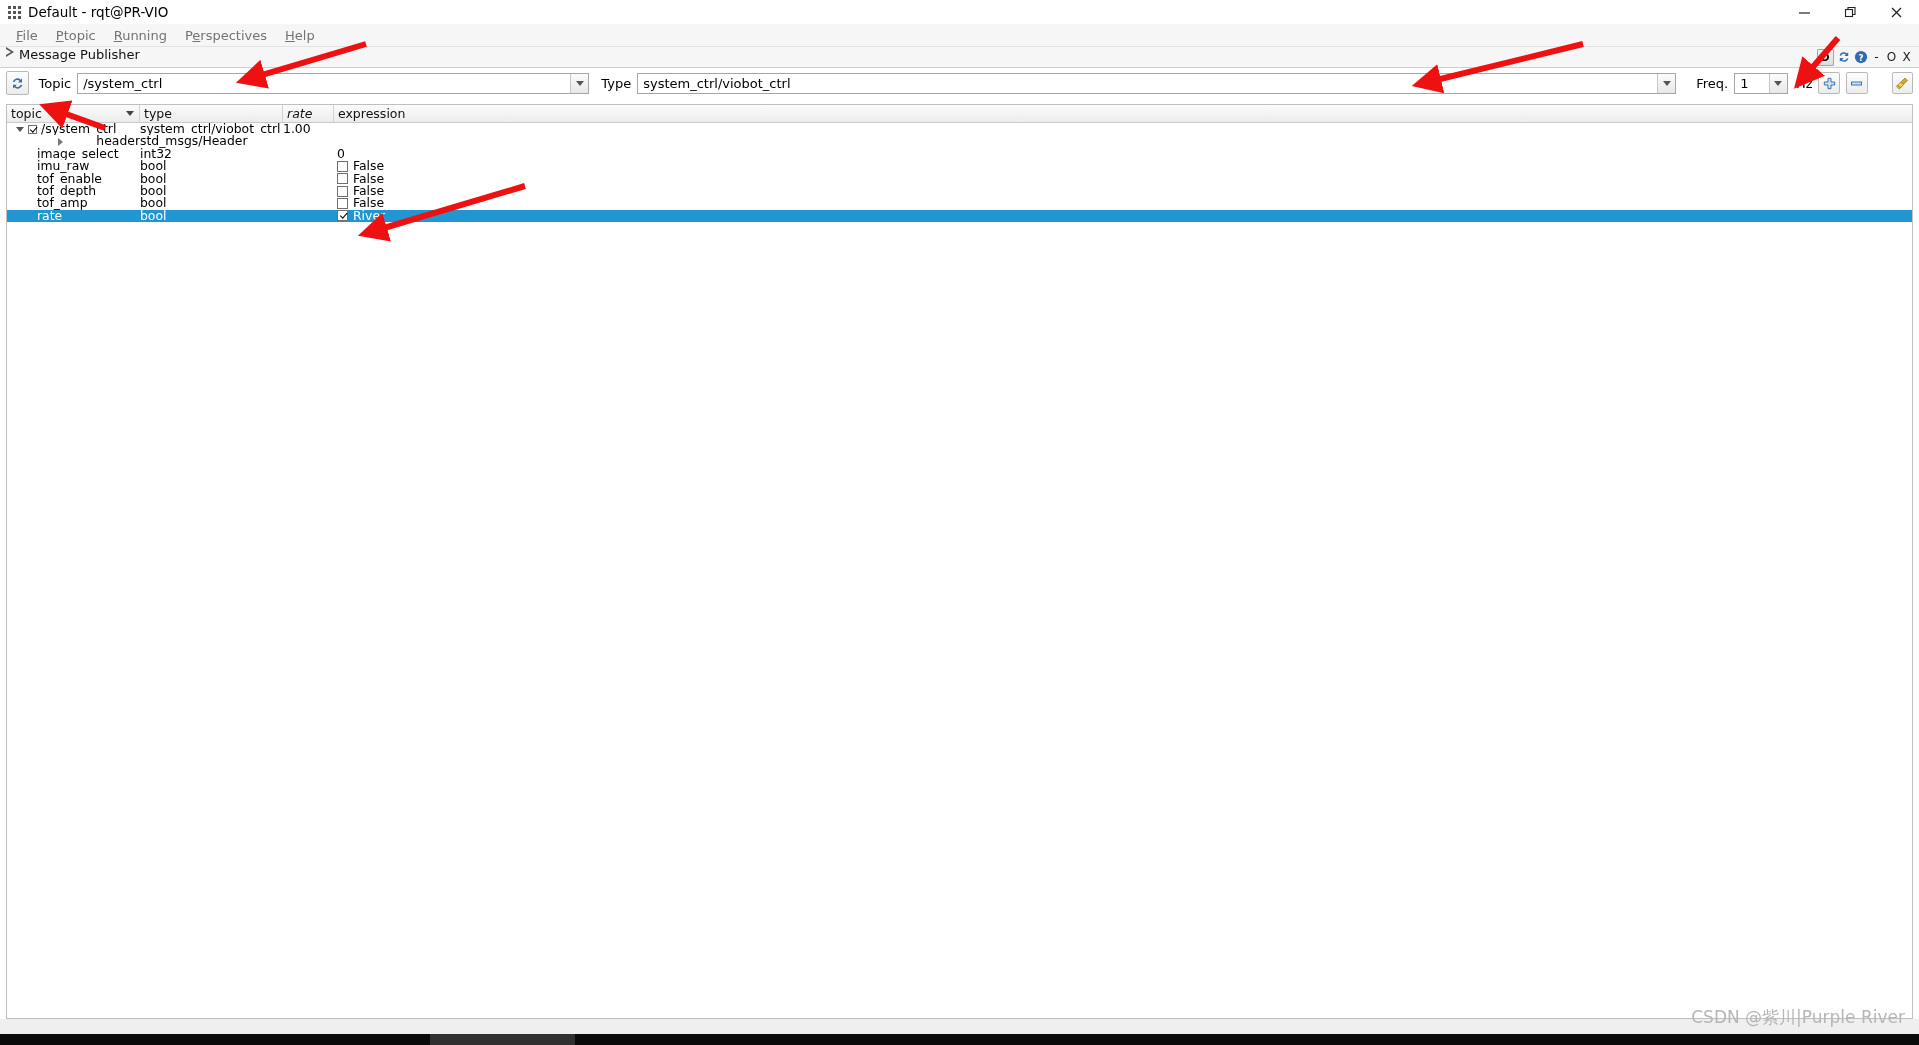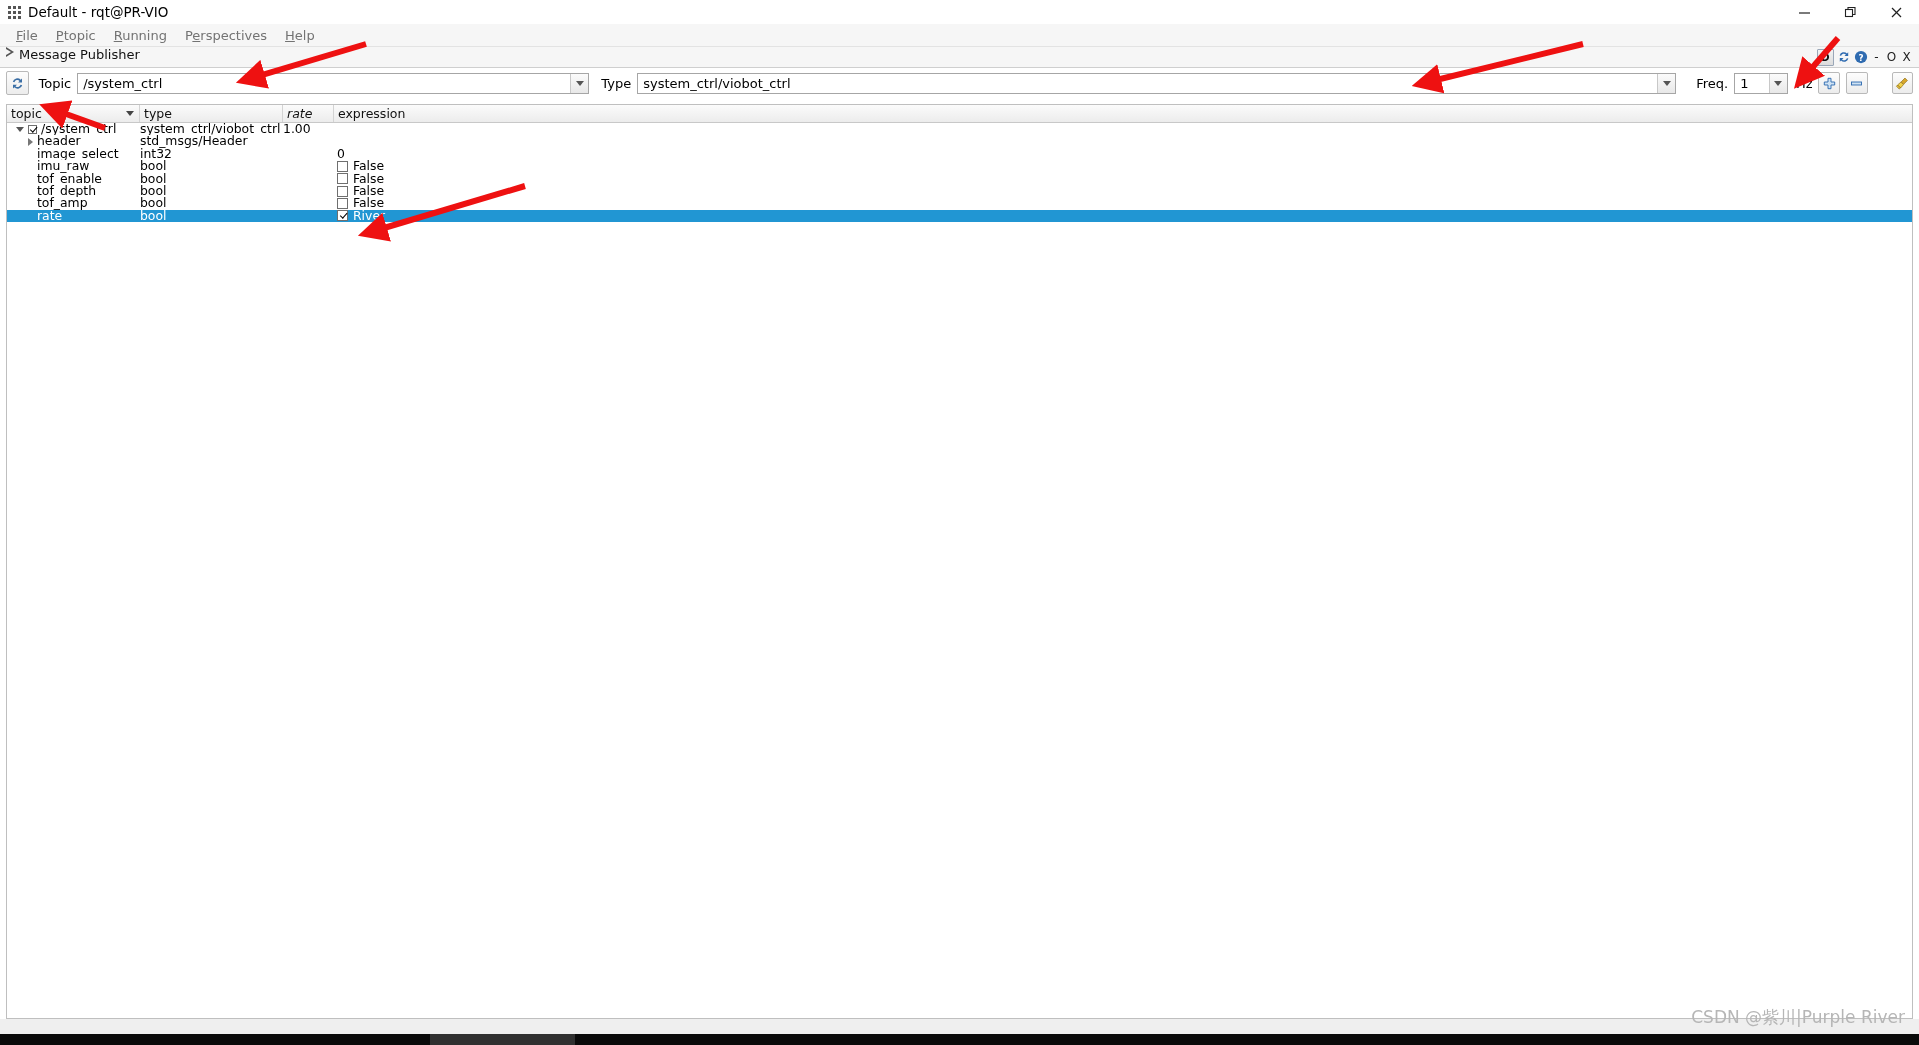--- a/index.html
+++ b/index.html
@@ -469,21 +469,21 @@
           <span>/system_ctrl</span>
         </div>
         <div class="cell" style="width: 143px;">system_ctrl/viobot_ctrl</div>
         <div class="cell" style="width: 51px;">1.00</div>
         <div class="cell" style="flex: 1 1 0%; display: flex; align-items: center;">
           <span style="display: inline-block; width: 3px;"></span>
           <span></span>
         </div>
       </div>
       <div class="trow">
-        <div class="cell cell-topic" style="width: 133px;">
+        <div class="cell cell-topic" style="width: 133px; justify-content: space-between;">
           <span style="display: inline-block; width: 21px;"></span>
           <span class="twisty right" style="margin-right: 4px;"></span>
           <span>header</span>
         </div>
         <div class="cell" style="width: 143px;">std_msgs/Header</div>
         <div class="cell" style="width: 51px;"></div>
         <div class="cell" style="flex: 1 1 0%; display: flex; align-items: center;">
           <span style="display: inline-block; width: 3px;"></span>
           <span></span>
         </div>

